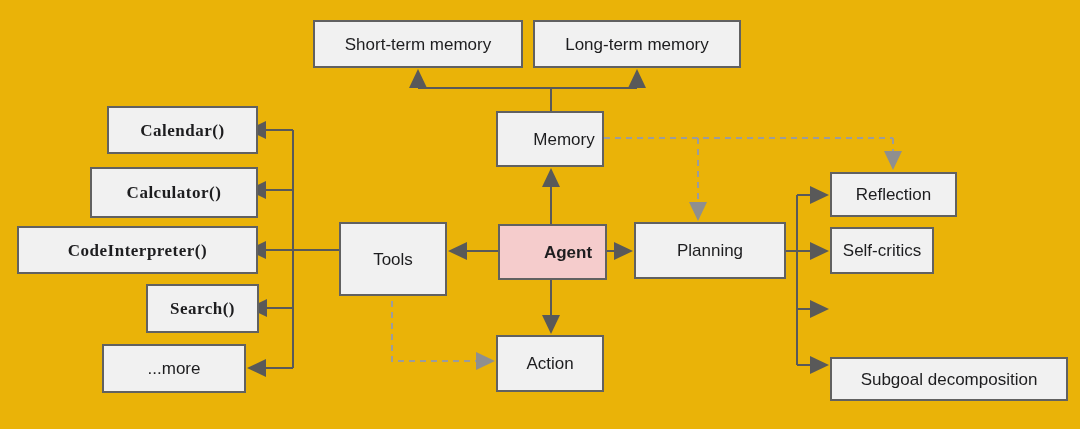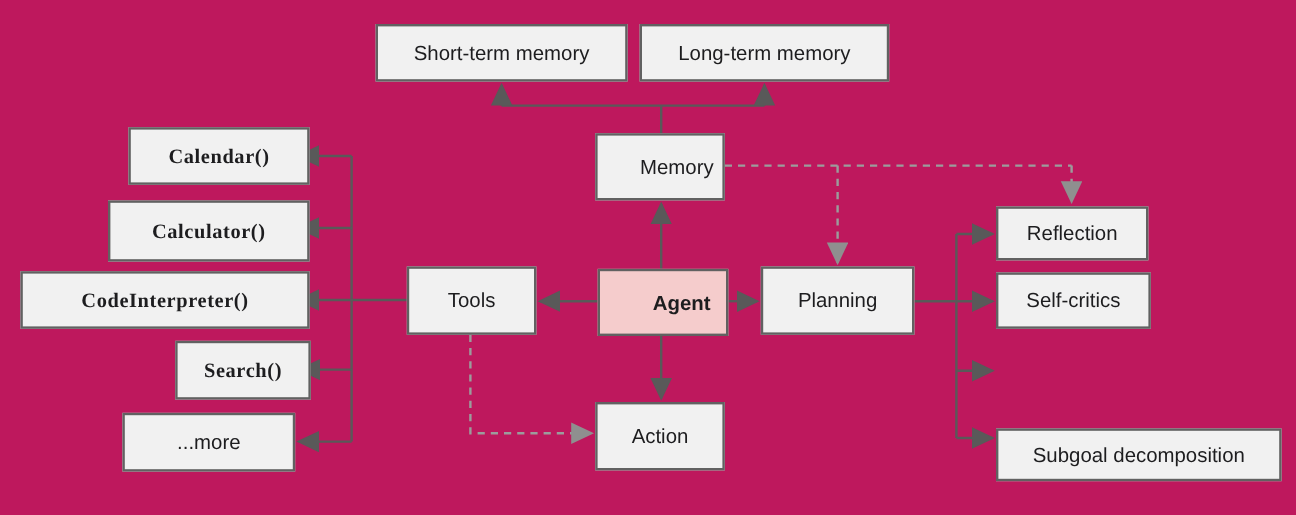--- a/index.html
+++ b/index.html
@@ -4,21 +4,21 @@
 <style>
   html, body {
     margin: 0;
     padding: 0;
     background: #ffffff;
   }
   .canvas {
     position: relative;
     width: 1080px;
     height: 429px;
-    background: #be185d;
+    background: #eab308;
     font-family: "Liberation Sans", sans-serif;
     overflow: hidden;
   }
   .wires {
     position: absolute;
     top: 0; left: 0;
     width: 1080px;
     height: 429px;
     z-index: 0;
   }
@@ -50,26 +50,26 @@
   }
   
   .n-short   { left: 313px; top:  20px; width: 210px; height: 48px; }
   .n-long    { left: 533px; top:  20px; width: 208px; height: 48px; }
   .n-memory  { left: 496px; top: 111px; width: 108px; height: 56px; padding-left: 28px; }
   .n-calendar{ left:  95px; top: 106px; width: 151px; height: 48px; }
   .n-calc    { left:  78px; top: 167px; width: 168px; height: 51px; }
   .n-codeint { left:   5px; top: 226px; width: 241px; height: 48px; }
   .n-search  { left: 134px; top: 284px; width: 113px; height: 49px; }
   .n-more    { left: 102px; top: 344px; width: 144px; height: 49px; }
-  .n-tools   { left: 339px; top: 222px; width: 108px; height: 57px; }
+  .n-tools   { left: 339px; top: 222px; width: 108px; height: 74px; }
   .n-agent   { left: 498px; top: 224px; width: 109px; height: 56px; }
-  .n-planning{ left: 634px; top: 222px; width: 128px; height: 57px; }
+  .n-planning{ left: 634px; top: 222px; width: 152px; height: 57px; }
   .n-action  { left: 496px; top: 335px; width: 108px; height: 57px; }
   .n-reflect { left: 830px; top: 172px; width: 127px; height: 45px; }
-  .n-selfcrit{ left: 830px; top: 227px; width: 129px; height: 47px; }
+  .n-selfcrit{ left: 830px; top: 227px; width: 104px; height: 47px; }
   .n-chain   { left: 830px; top: 287px; width: 193px; height: 45px; }
   .n-subgoal { left: 830px; top: 357px; width: 238px; height: 44px; }
 </style>
 </head>
 <body>
 
 <div class="canvas">
 
   <svg class="wires" viewBox="0 0 1080 429" xmlns="http://www.w3.org/2000/svg">
     <defs>

